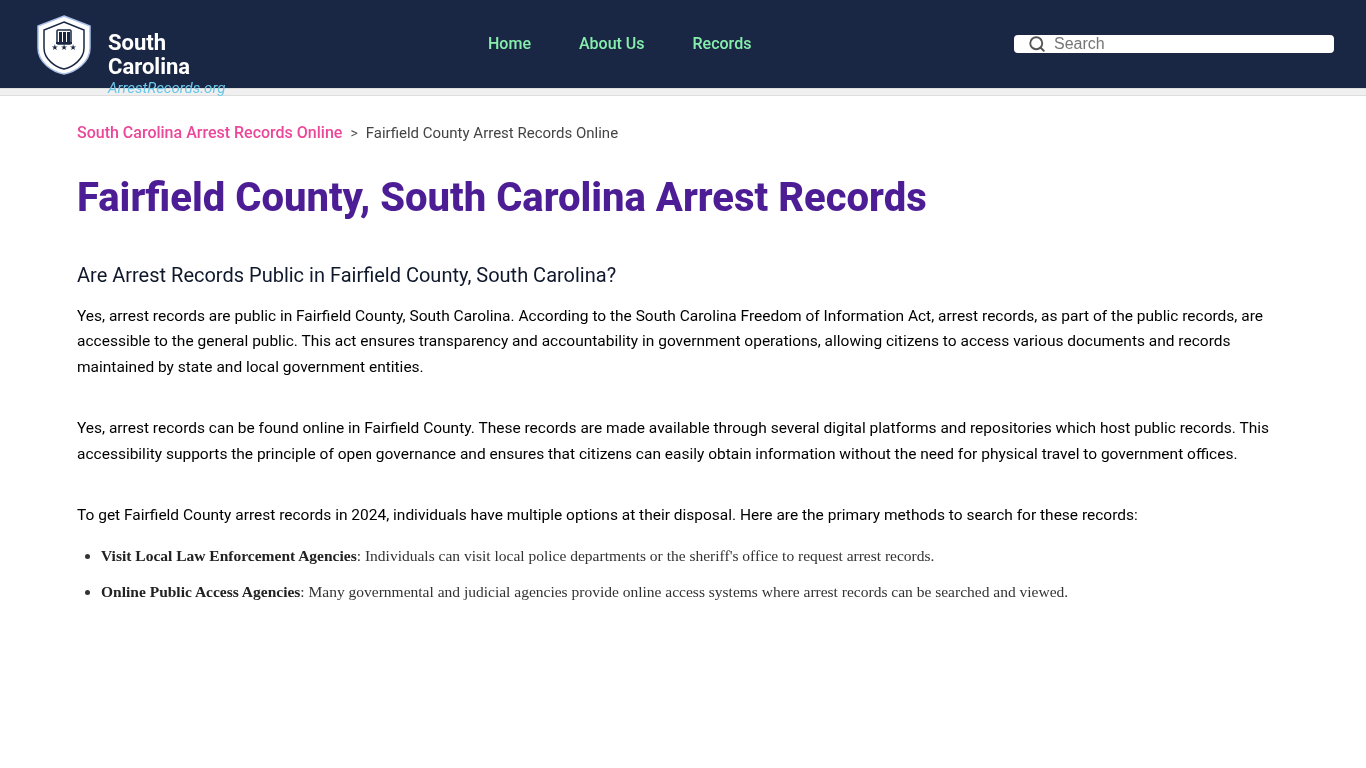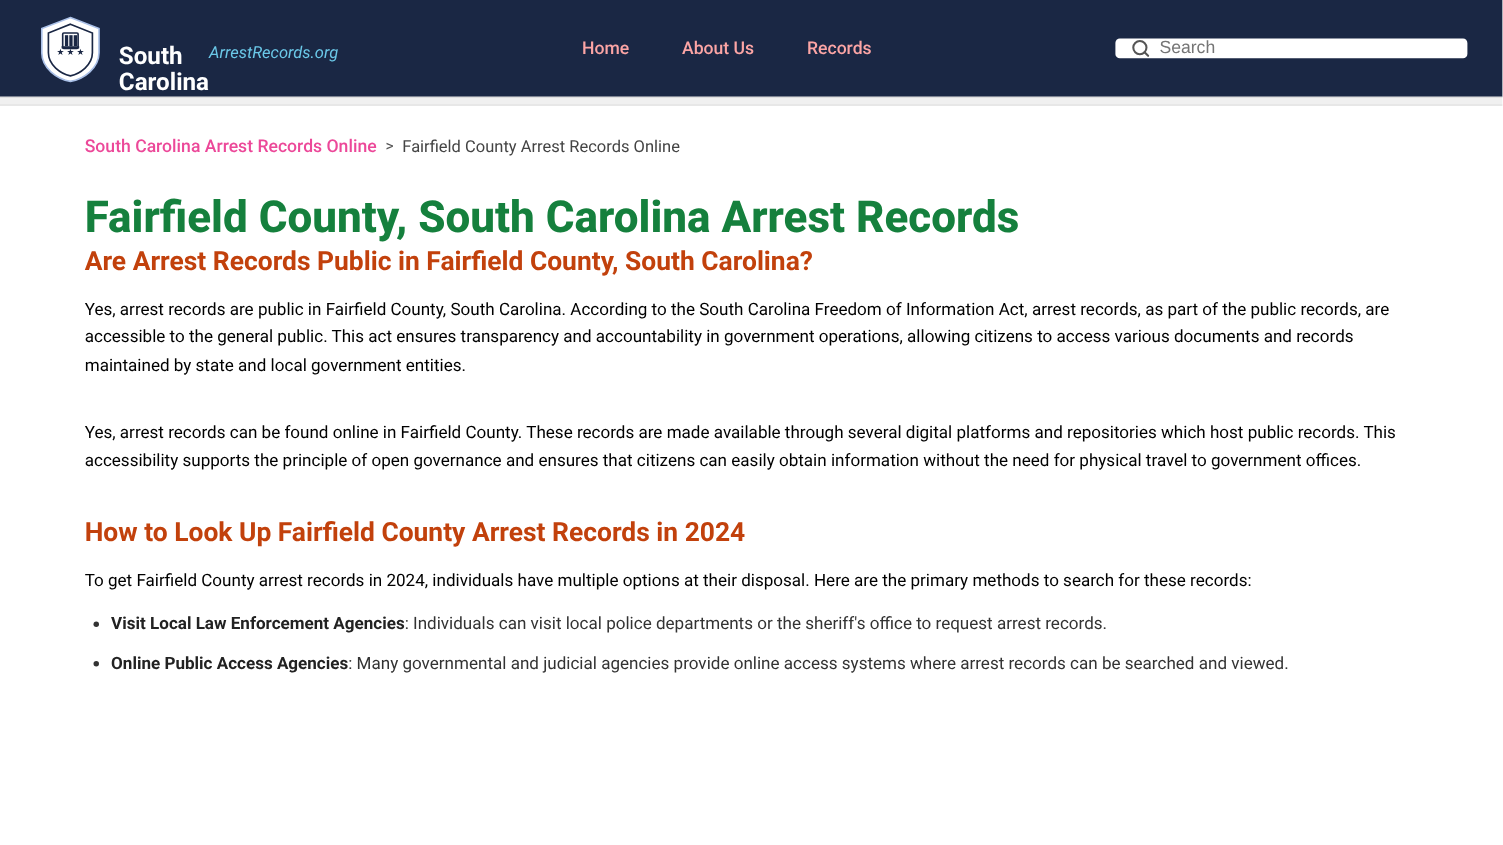--- a/index.html
+++ b/index.html
@@ -34,21 +34,21 @@
     }
 
     .logo-shield {
       width: 64px;
       height: 64px;
       flex-shrink: 0;
     }
 
     .site-title {
       display: flex;
-      flex-direction: row;
+      flex-direction: column;
       line-height: 1.15;
       margin-top: 40px;
     }
 
     .site-title-main {
       color: #ffffff;
       font-size: 22px;
       font-weight: 700;
       line-height: 1.1;
     }
@@ -60,21 +60,21 @@
       font-weight: 400;
     }
 
     nav {
       display: flex;
       align-items: center;
       gap: 48px;
     }
 
     nav a {
-      color: #fca5a5;
+      color: #86efac;
       text-decoration: none;
       font-size: 16px;
       font-weight: 500;
     }
 
     .search-box {
       display: flex;
       align-items: center;
       background: #fff;
       border-radius: 4px;
@@ -133,48 +133,50 @@
     }
 
     .breadcrumb-current {
       color: #444;
     }
 
     
     .page-title {
       font-size: 40px;
       font-weight: 800;
-      color: #15803d;
+      color: #4c1d95;
+      margin-bottom: 40px;
       line-height: 1.2;
     }
 
     
     .section {
       margin-bottom: 36px;
     }
 
     .section-heading {
-      font-size: 24px;
-      font-weight: 700;
-      color: #c2410c;
+      font-size: 20px;
+      font-weight: 400;
+      color: #0f172a;
       margin-bottom: 16px;
       line-height: 1.3;
     }
 
     .section-text {
       font-size: 15.5px;
       color: #000000;
       line-height: 1.65;
       margin-bottom: 14px;
     }
 
     .section-list {
       list-style: disc;
       padding-left: 24px;
       margin-top: 12px;
+      font-family: Liberation Serif, serif;
     }
 
     .section-list li {
       font-size: 15.5px;
       color: #333;
       line-height: 1.65;
       margin-bottom: 10px;
     }
 
     .section-list li strong {
@@ -238,21 +240,20 @@
   <div class="section">
     <h2 class="section-heading">Are Arrest Records Public in Fairfield County, South Carolina?</h2>
     <p class="section-text">Yes, arrest records are public in Fairfield County, South Carolina. According to the South Carolina Freedom of Information Act, arrest records, as part of the public records, are accessible to the general public. This act ensures transparency and accountability in government operations, allowing citizens to access various documents and records maintained by state and local government entities.</p>
   </div>
 
   <div class="section">
     <p class="section-text">Yes, arrest records can be found online in Fairfield County. These records are made available through several digital platforms and repositories which host public records. This accessibility supports the principle of open governance and ensures that citizens can easily obtain information without the need for physical travel to government offices.</p>
   </div>
 
   <div class="section">
-    <h2 class="section-heading">How to Look Up Fairfield County Arrest Records in 2024</h2>
     <p class="section-text">To get Fairfield County arrest records in 2024, individuals have multiple options at their disposal. Here are the primary methods to search for these records:</p>
     <ul class="section-list">
       <li>
         <strong>Visit Local Law Enforcement Agencies</strong><span>: Individuals can visit local police departments or the sheriff's office to request arrest records.</span>
       </li>
       <li>
         <strong>Online Public Access Agencies</strong><span>: Many governmental and judicial agencies provide online access systems where arrest records can be searched and viewed.</span>
       </li>
     </ul>
   </div>

